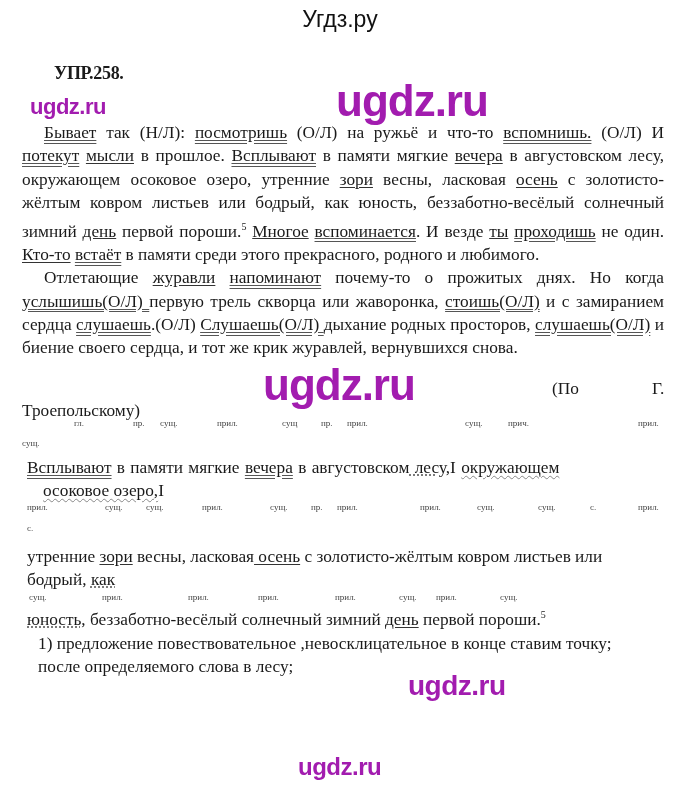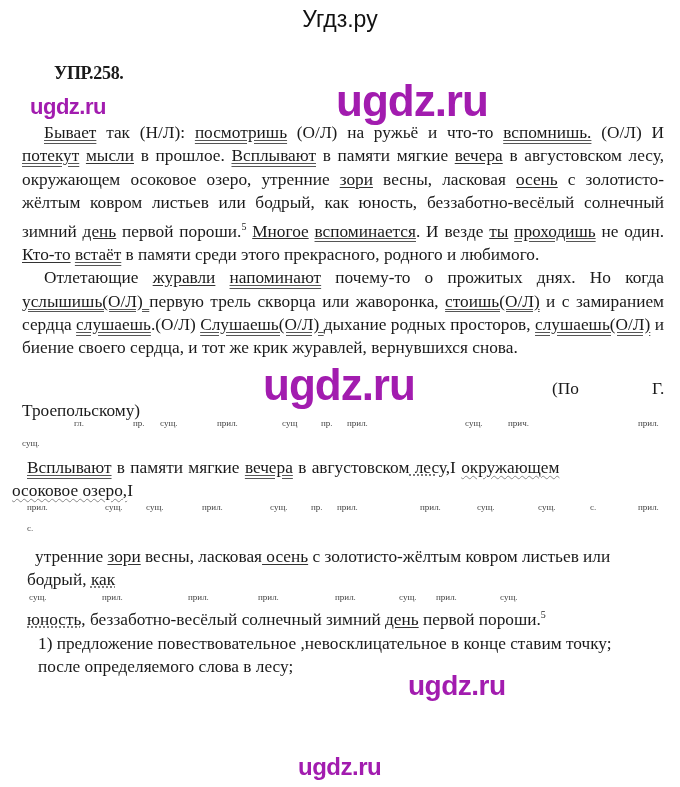--- a/index.html
+++ b/index.html
@@ -53,39 +53,39 @@
     <span class="pos" style="position: absolute; left: 282px; top: 0px;">сущ</span>
     <span class="pos" style="position: absolute; left: 321px; top: 0px;">пр.</span>
     <span class="pos" style="position: absolute; left: 347px; top: 0px;">прил.</span>
     <span class="pos" style="position: absolute; left: 465px; top: 0px;">сущ.</span>
     <span class="pos" style="position: absolute; left: 508px; top: 0px;">прич.</span>
     <span class="pos" style="position: absolute; left: 638px; top: 0px;">прил.</span>
   </div>
 <div class="abs serif pos" style="top:438px;left:22px;">сущ.</div>
 
 <div class="abs serif line" style="top:458px;left:27px;word-spacing:1px;"><span class="u2">Всплывают</span><span>   в   памяти   мягкие   </span><span class="u2">вечера</span><span>   в   августовском</span><span class="ud">  лесу</span><span>,I   </span><span class="uw">окружающем</span></div>
-<div class="abs serif line" style="top:481px;left:12px;"><span class="uw">осоковое озеро,</span><span>I</span></div>
+<div class="abs serif line" style="top:481px;left:43px;"><span class="uw">осоковое озеро,</span><span>I</span></div>
 
 <div class="abs serif" style="top:502px;left:0;width:680px;height:12px;">
     <span class="pos" style="position: absolute; left: 27px; top: 0px;">прил.</span>
     <span class="pos" style="position: absolute; left: 105px; top: 0px;">сущ.</span>
     <span class="pos" style="position: absolute; left: 146px; top: 0px;">сущ.</span>
     <span class="pos" style="position: absolute; left: 202px; top: 0px;">прил.</span>
     <span class="pos" style="position: absolute; left: 270px; top: 0px;">сущ.</span>
     <span class="pos" style="position: absolute; left: 311px; top: 0px;">пр.</span>
     <span class="pos" style="position: absolute; left: 337px; top: 0px;">прил.</span>
     <span class="pos" style="position: absolute; left: 420px; top: 0px;">прил.</span>
     <span class="pos" style="position: absolute; left: 477px; top: 0px;">сущ.</span>
     <span class="pos" style="position: absolute; left: 538px; top: 0px;">сущ.</span>
     <span class="pos" style="position: absolute; left: 590px; top: 0px;">с.</span>
     <span class="pos" style="position: absolute; left: 638px; top: 0px;">прил.</span>
   </div>
 <div class="abs serif pos" style="top:523px;left:27px;">с.</div>
 
-<div class="abs serif line" style="top:547px;left:27px;margin-left:8px;"><span>утренние </span><span class="u1">зори</span><span> весны, ласковая</span><span class="u1"> осень</span><span> с золотисто-жёлтым ковром листьев или</span></div>
+<div class="abs serif line" style="top:547px;left:27px;"><span>утренние </span><span class="u1">зори</span><span> весны, ласковая</span><span class="u1"> осень</span><span> с золотисто-жёлтым ковром листьев или</span></div>
 <div class="abs serif line" style="top:570px;left:27px;"><span>бодрый, </span><span class="ud">как</span></div>
 
 <div class="abs serif" style="top:592px;left:0;width:680px;height:12px;">
     <span class="pos" style="position: absolute; left: 29px; top: 0px;">сущ.</span>
     <span class="pos" style="position: absolute; left: 102px; top: 0px;">прил.</span>
     <span class="pos" style="position: absolute; left: 188px; top: 0px;">прил.</span>
     <span class="pos" style="position: absolute; left: 258px; top: 0px;">прил.</span>
     <span class="pos" style="position: absolute; left: 335px; top: 0px;">прил.</span>
     <span class="pos" style="position: absolute; left: 399px; top: 0px;">сущ.</span>
     <span class="pos" style="position: absolute; left: 436px; top: 0px;">прил.</span>

